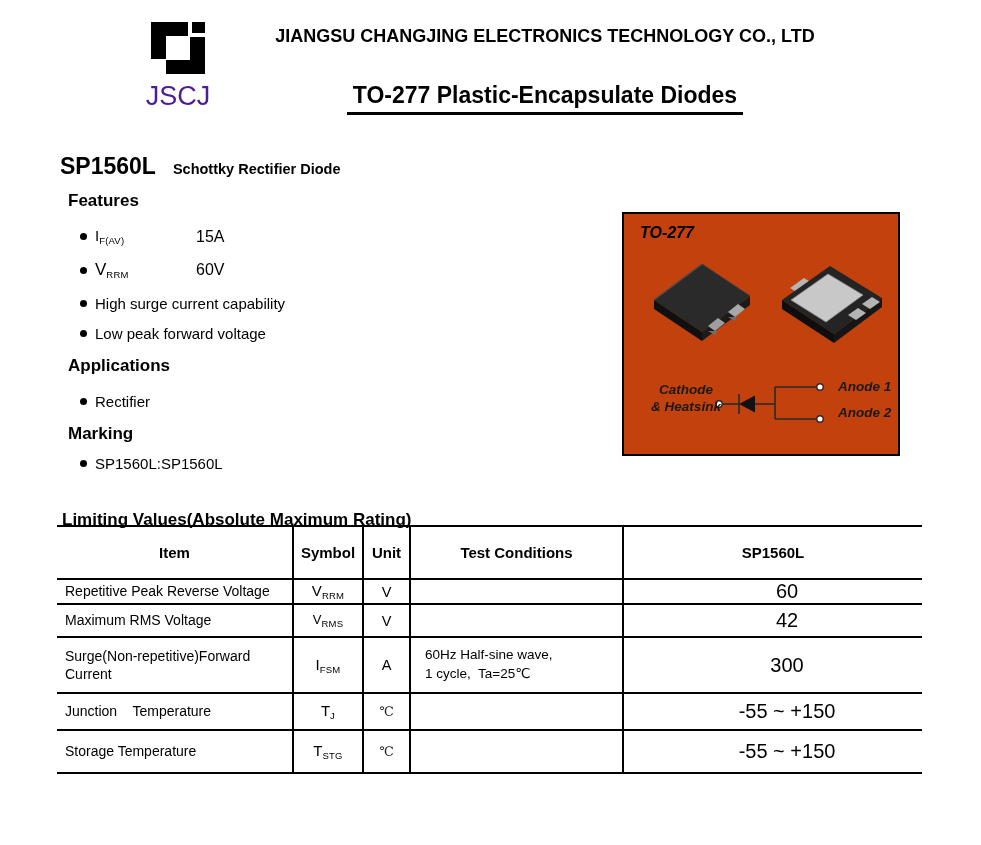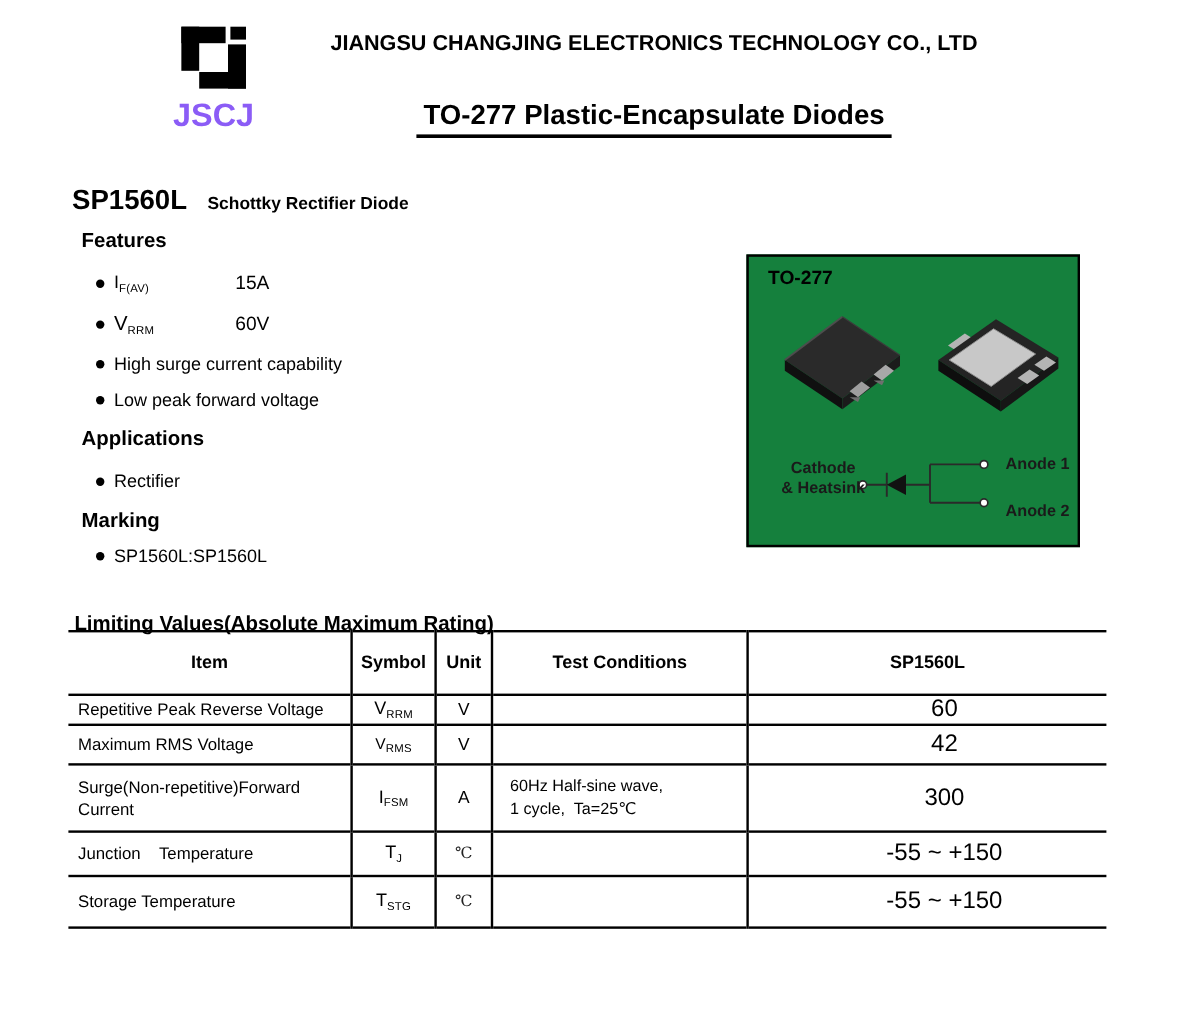--- a/index.html
+++ b/index.html
@@ -6,21 +6,21 @@
   html,body { background:#ffffff; }
   .page {
     position:relative; width:981px; height:845px; background:#fff;
     font-family:"Liberation Sans","DejaVu Sans",sans-serif; color:#000;
     overflow:hidden;
   }
 
   
   .logo { position:absolute; left:137px; top:22px; width:82px; text-align:center; }
   .logo-mark { display:block; margin:0 auto; }
-  .logo-text { display:block; margin-top:7px; font-size:27px; font-weight:bold; letter-spacing:0px; color:#8b5cf6; }
+  .logo-text { display:block; margin-top:7px; font-size:27px; font-weight:normal; letter-spacing:0px; color:#4c1d95; }
 
   .company { position:absolute; left:185px; top:26px; width:720px; text-align:center;
              font-size:18px; font-weight:bold; color:#000; }
   .doc-title-wrap { position:absolute; left:185px; top:82px; width:720px; text-align:center; }
   .doc-title { display:inline-block; font-size:23px; font-weight:bold;
                border-bottom:3px solid #000; padding:0 6px 3px 6px; }
 
   
   .product { position:absolute; left:60px; top:153px; display:flex; align-items:baseline; }
   .part-number { font-size:23px; font-weight:bold; }
@@ -31,30 +31,30 @@
   .bullet-row { position:absolute; left:80px; display:flex; align-items:center; }
   .bullet { width:7px; height:7px; border-radius:50%; background:#000; margin-right:8px; flex:0 0 auto; }
   .fsym { width:101px; font-size:15px; }
   .fsym .big { font-size:17px; }
   .sub { font-size:9.5px; vertical-align:-3px; letter-spacing:0.2px; }
   .fval { font-size:16px; }
   .btext { font-size:15px; }
 
   
   .pkg-box { position:absolute; left:622px; top:212px; width:278px; height:244px;
-             border:2px solid #000; background:#15803d; }
+             border:2px solid #000; background:#c2410c;font-style:italic; }
   .pkg-label { position:absolute; left:16px; top:10px; font-size:16px; font-weight:bold; }
   .pkg-top-svg { position:absolute; left:20px; top:38px; }
   .pkg-bottom-svg { position:absolute; left:152px; top:44px; }
   .pinout-svg { position:absolute; left:0px; top:160px; }
   .pin-label { position:absolute; font-size:13.5px; font-weight:600; color:#1a1a1a; }
   .lbl-cathode   { left:14px;  top:168px; width:96px; text-align:center; }
   .lbl-heatsink  { left:14px;  top:185px; width:96px; text-align:center; }
   .lbl-anode1 { left:214px; top:165px; }
-  .lbl-anode2 { left:214px; top:204px; }
+  .lbl-anode2 { left:214px; top:191px; }
 
   
   .ratings-head { position:absolute; left:62px; top:498px; font-size:17px; font-weight:bold;margin-top:12px; }
   table.ratings { position:absolute; left:57px; top:525px; width:865px;
                   border-collapse:collapse; table-layout:fixed; }
   table.ratings th, table.ratings td { vertical-align:middle; overflow:hidden; }
   table.ratings thead tr { border-top:2px solid #000; border-bottom:2px solid #000; }
   table.ratings tbody tr { border-bottom:2px solid #000; }
   table.ratings th + th, table.ratings td + td { border-left:2px solid #000; }
   .c-head { font-size:15px; font-weight:bold; text-align:center; }

